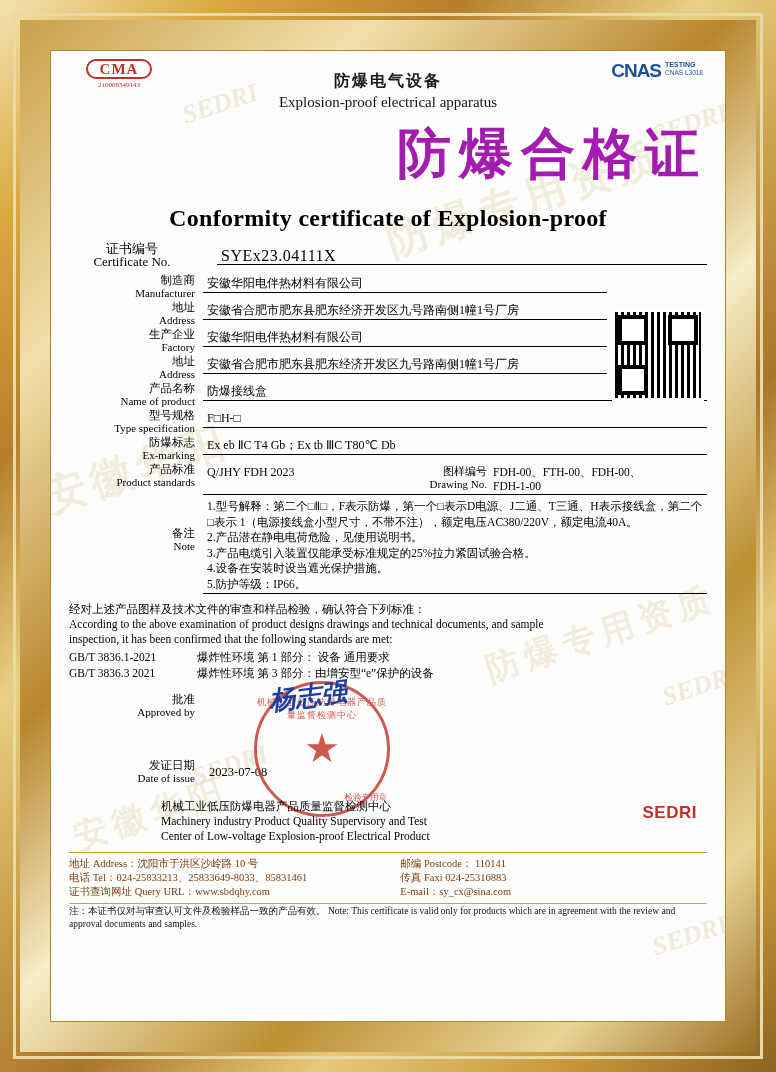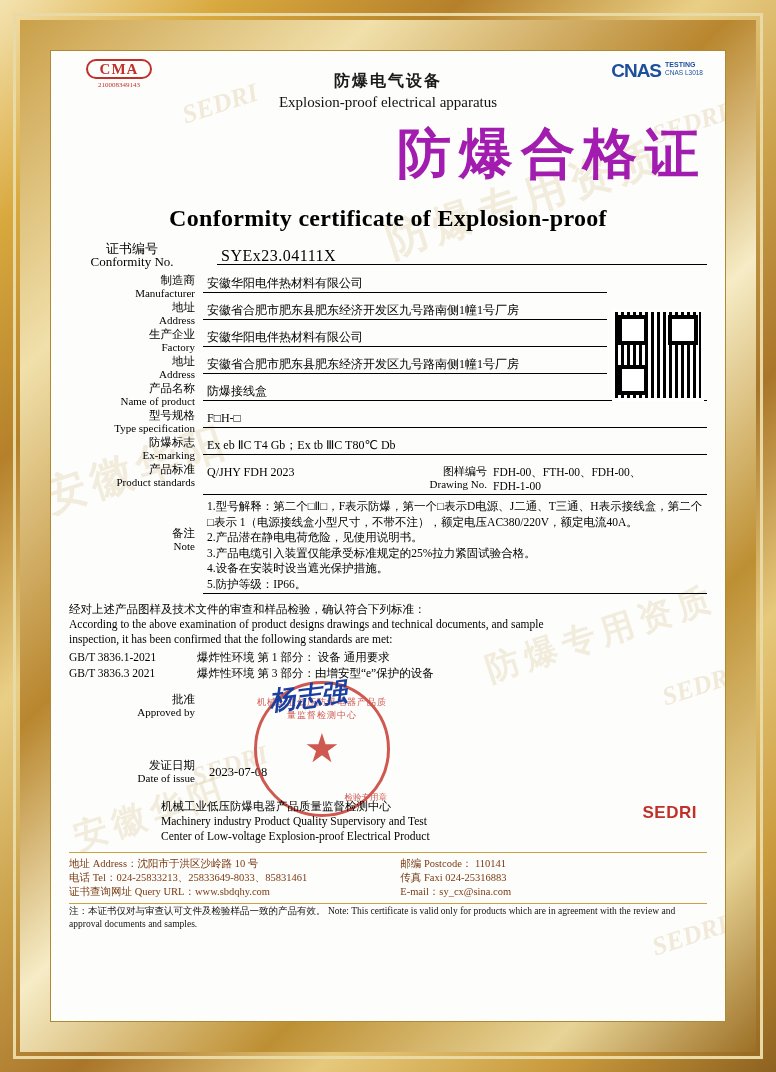--- a/index.html
+++ b/index.html
@@ -249,21 +249,21 @@
             </div>
           </div>
         </div>
 
         <div class="title-cn">防爆合格证</div>
         <div class="title-en">Conformity certificate of Explosion-proof</div>
 
         <div class="certno">
           <div class="lab">
             <div>证书编号</div>
-            <div>Conformity  No.</div>
+            <div>Certificate  No.</div>
           </div>
           <div class="val">SYEx23.04111X</div>
         </div>
 
         <div class="fields">
 
           <div class="qr">
               <i></i>
             </div>
 

